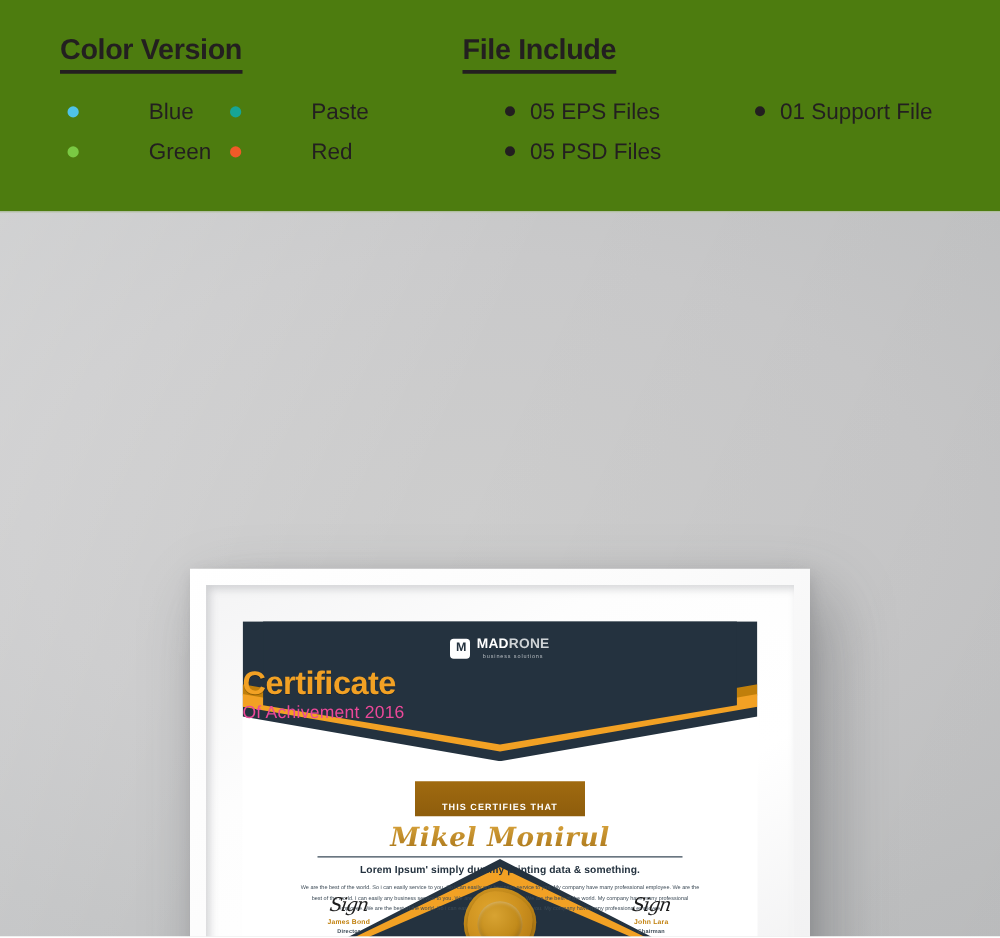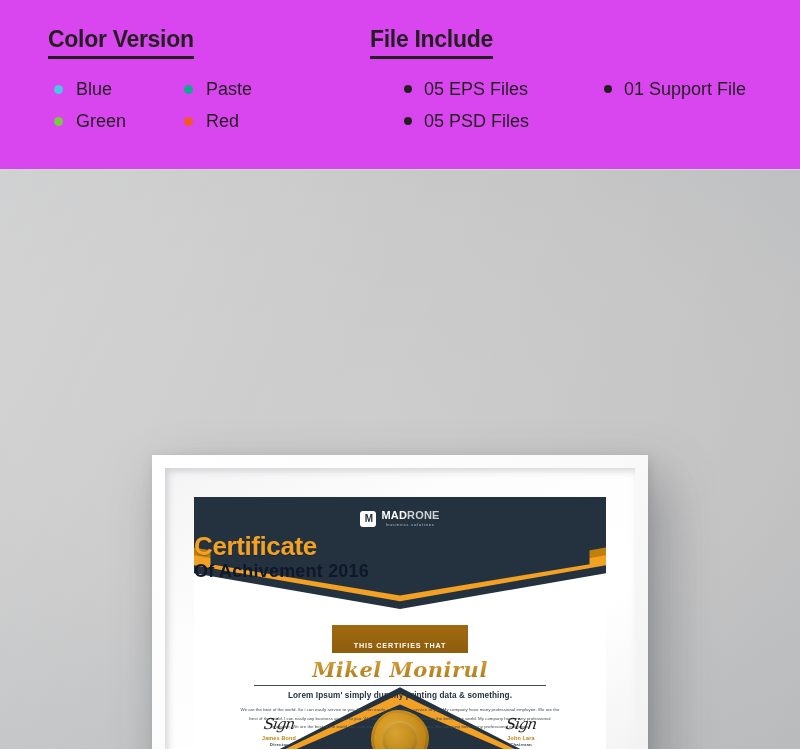--- a/index.html
+++ b/index.html
@@ -14,21 +14,21 @@
     overflow: hidden;
     font-family: "Liberation Sans", sans-serif;
     background: #ffffff;
   }
 
   
   .info-panel {
     position: relative;
     width: 800px;
     height: 170px;
-    background: #d946ef;
+    background: #4d7c0f;
     border-bottom: 1px solid #d2d3d4;
     display: flex;
     padding: 22px 0 0 0;
   }
   .info-col {
     position: relative;
     padding-top: 5px;
   }
   .info-col.col-color { width: 360px; padding-left: 48px; }
   .info-col.col-file  { width: 440px; padding-left: 10px; }
@@ -52,21 +52,21 @@
   }
   .item {
     display: flex;
     align-items: center;
     height: 32px;
     font-size: 18px;
     color: #231f20;
     white-space: nowrap;
   }
   
-  .col-color .item        { width: 130px; padding-left: 6px; }
+  .col-color .item        { width: 130px; padding-left: 6px; gap: 43px; }
   .col-color .item.wide   { width: 90px; }
   .col-color .item.wide2  { width: 130px; }
   
   .col-file .item         { width: 200px; padding-left: 34px; }
 
   .dot {
     width: 9px;
     height: 9px;
     border-radius: 50%;
     margin-right: 13px;
@@ -208,23 +208,23 @@
   }
   .cert-title-main {
     font-size: 26px;
     font-weight: bold;
     color: #f2a124;
     letter-spacing: -0.4px;
     line-height: 1;
     text-shadow: 0 1px 0 rgba(0,0,0,0.25);
   }
   .cert-title-sub {
-    font-size: 18px;
-    font-weight: bold;
-    color: #0f172a;
+    font-size: 14px;
+    font-weight: normal;
+    color: #ec4899;
     letter-spacing: 0.2px;
     margin-top: 3px;
     line-height: 1;
   }
 
   
   .cert-body {
     position: absolute;
     top: 128px;
     left: 0; right: 0;

